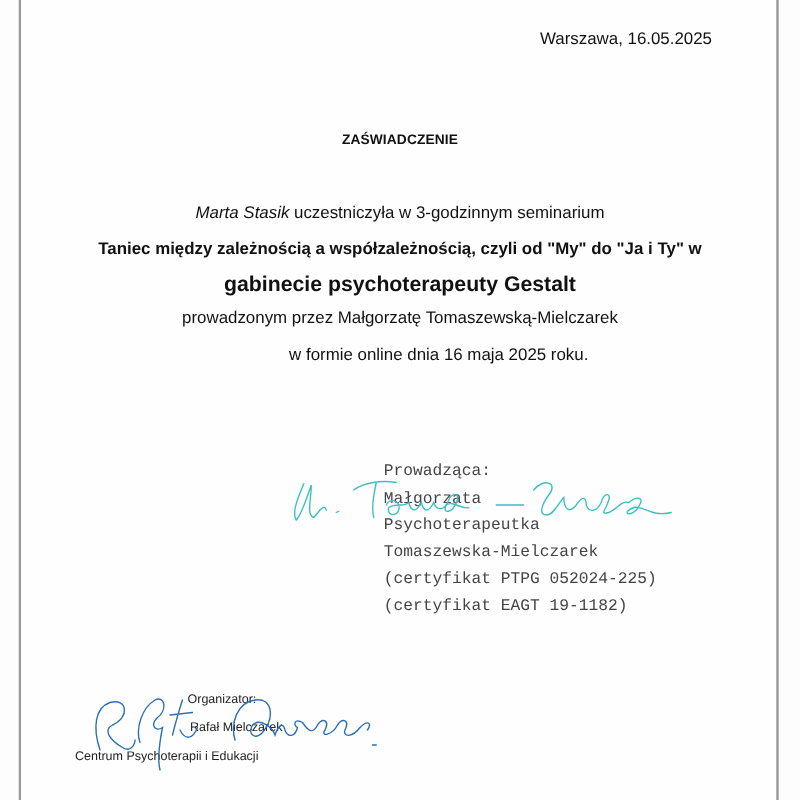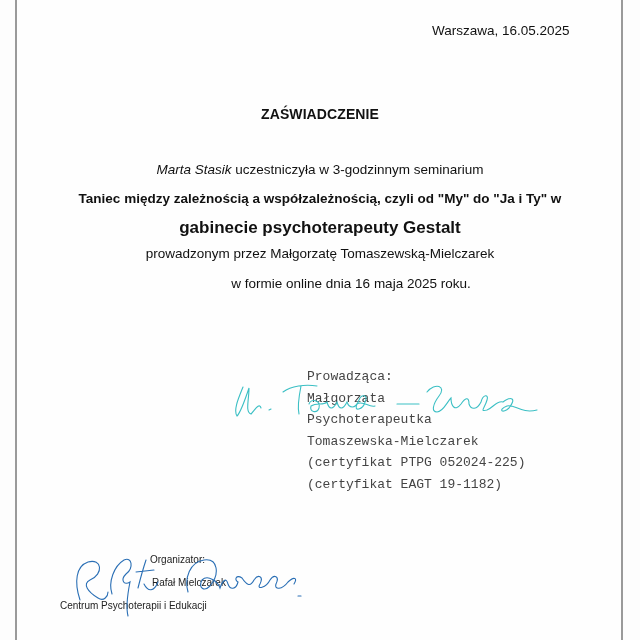--- a/index.html
+++ b/index.html
@@ -9,21 +9,21 @@
       position: relative;
       font-family: "Liberation Sans", sans-serif;
       color: #111;
     }
     .edge { position: absolute; top: 0; bottom: 0; width: 2px; background: #9a9a9a; }
     .edge.left { left: 15px; }
     .edge.right { left: 621px; }
     .page { position: absolute; left: 17px; top: 0; width: 604px; height: 640px; background: #fefefe; }
 
     .date { position: absolute; left: 432px; top: 23px; font-size: 13.5px; color: #111; white-space: nowrap; }
-    .title { position: absolute; left: 0; width: 640px; top: 106px; text-align: center; font-weight: bold; font-size: 14px; letter-spacing: 0.1px; }
+    .title { position: absolute; left: 0; width: 640px; top: 106px; text-align: center; font-weight: bold; font-size: 11px; letter-spacing: 0.1px; }
     .line { position: absolute; left: 0; width: 640px; text-align: center; font-size: 13.5px; white-space: nowrap; }
     .l1 { top: 162px; }
     .l1 i { font-style: italic; }
     .l2 { top: 191px; font-weight: bold; font-size: 13.5px; }
     .l3 { top: 218px; font-weight: bold; font-size: 17px; }
     .l4 { top: 246px; }
     .l5 { top: 276px; margin-left: 31px; }
 
     .lead { position: absolute; left: 307px; top: 366px; font-family: Liberation Mono, monospace; font-size: 13px; color: #444; line-height: 21.5px; }
     .lead div { white-space: nowrap; }

